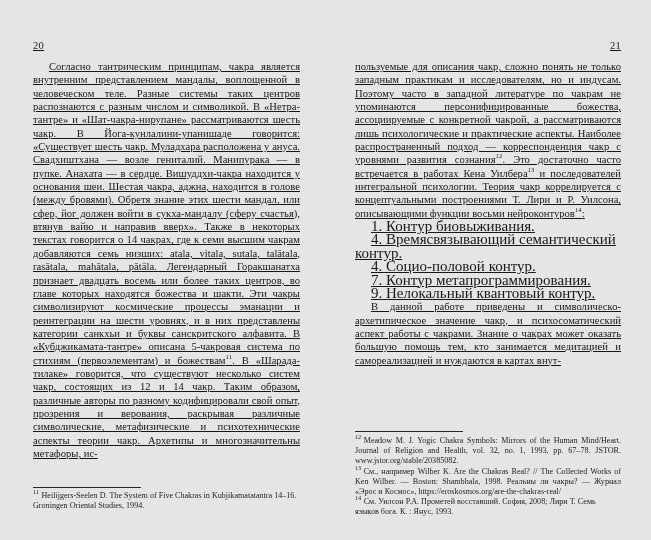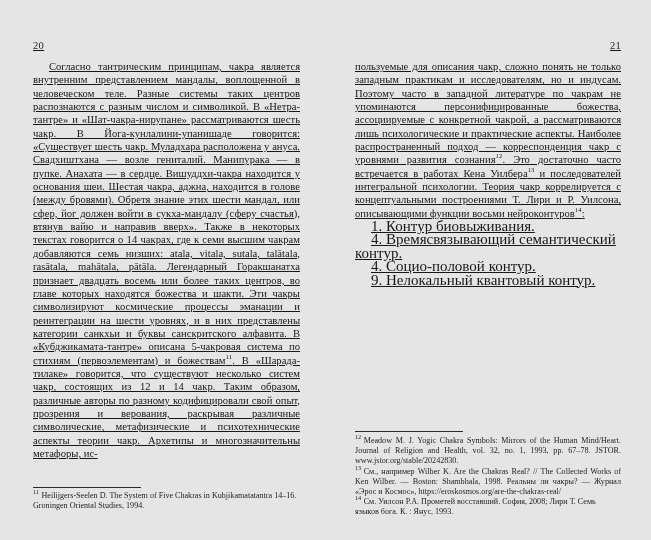--- a/index.html
+++ b/index.html
@@ -140,26 +140,28 @@
   <div class="page page-right">
     <div class="folio folio-right">21</div>
 
     <div class="body-col">
       <p class="para noindent"><span>пользуемые для описания чакр, сложно понять не только западным практикам и исследователям, но и индусам. Поэтому часто в западной литературе по чакрам не упоминаются персонифицированные божества, ассоциируемые с конкретной чакрой, а рассматриваются лишь психологические и практические аспекты. Наиболее распространенный подход — корреспонденция чакр с уровнями развития сознания</span><sup class="fn">12</sup><span>. Это достаточно часто встречается в работах Кена Уилбера</span><sup class="fn">13</sup><span> и последователей интегральной психологии. Теория чакр коррелируется с концептуальными построениями Т. Лири и Р. Уилсона, описывающими функции восьми нейроконтуров</span><sup class="fn">14</sup><span>:</span></p>
 
       <ul class="numlist">
         <li>1. Контур биовыживания.</li>
         <li>4. Времясвязывающий семантический контур.</li>
         <li>4. Социо-половой контур.</li>
+        <li>7. Контур метапрограммирования.</li>
         <li>9. Нелокальный квантовый контур.</li>
       </ul>
 
+      <p class="para">В данной работе приведены и символическо-архетипическое значение чакр, и психосоматический аспект работы с чакрами. Знание о чакрах может оказать большую помощь тем, кто занимается медитацией и самореализацией и нуждаются в картах внут-</p>
     </div>
 
     <div class="notes notes-right">
       <div class="notes-rule"></div>
-      <p class="note"><span class="marker">12</span><span>Meadow M. J. Yogic Chakra Symbols: Mirrors of the Human Mind/Heart. Journal of Religion and Health, vol. 32, no. 1, 1993, pp. 67–78. JSTOR. www.jstor.org/stable/20242830.</span></p>
+      <p class="note"><span class="marker">12</span><span>Meadow M. J. Yogic Chakra Symbols: Mirrors of the Human Mind/Heart. Journal of Religion and Health, vol. 32, no. 1, 1993, pp. 67–78. JSTOR. www.jstor.org/stable/20385082.</span></p>
       <p class="note"><span class="marker">13</span><span>См., например Wilber K. Are the Chakras Real? // The Collected Works of Ken Wilber. — Boston: Shambhala, 1998. Реальны ли чакры? — Журнал «Эрос и Космос», https://eroskosmos.org/are-the-chakras-real/</span></p>
       <p class="note tight"><span class="marker">14</span><span>См. Уилсон Р.А. Прометей восставший. София, 2008; Лири Т. Семь языков бога. К. : Янус, 1993.</span></p>
     </div>
   </div>
 
 </div>
 
 </body></html>

